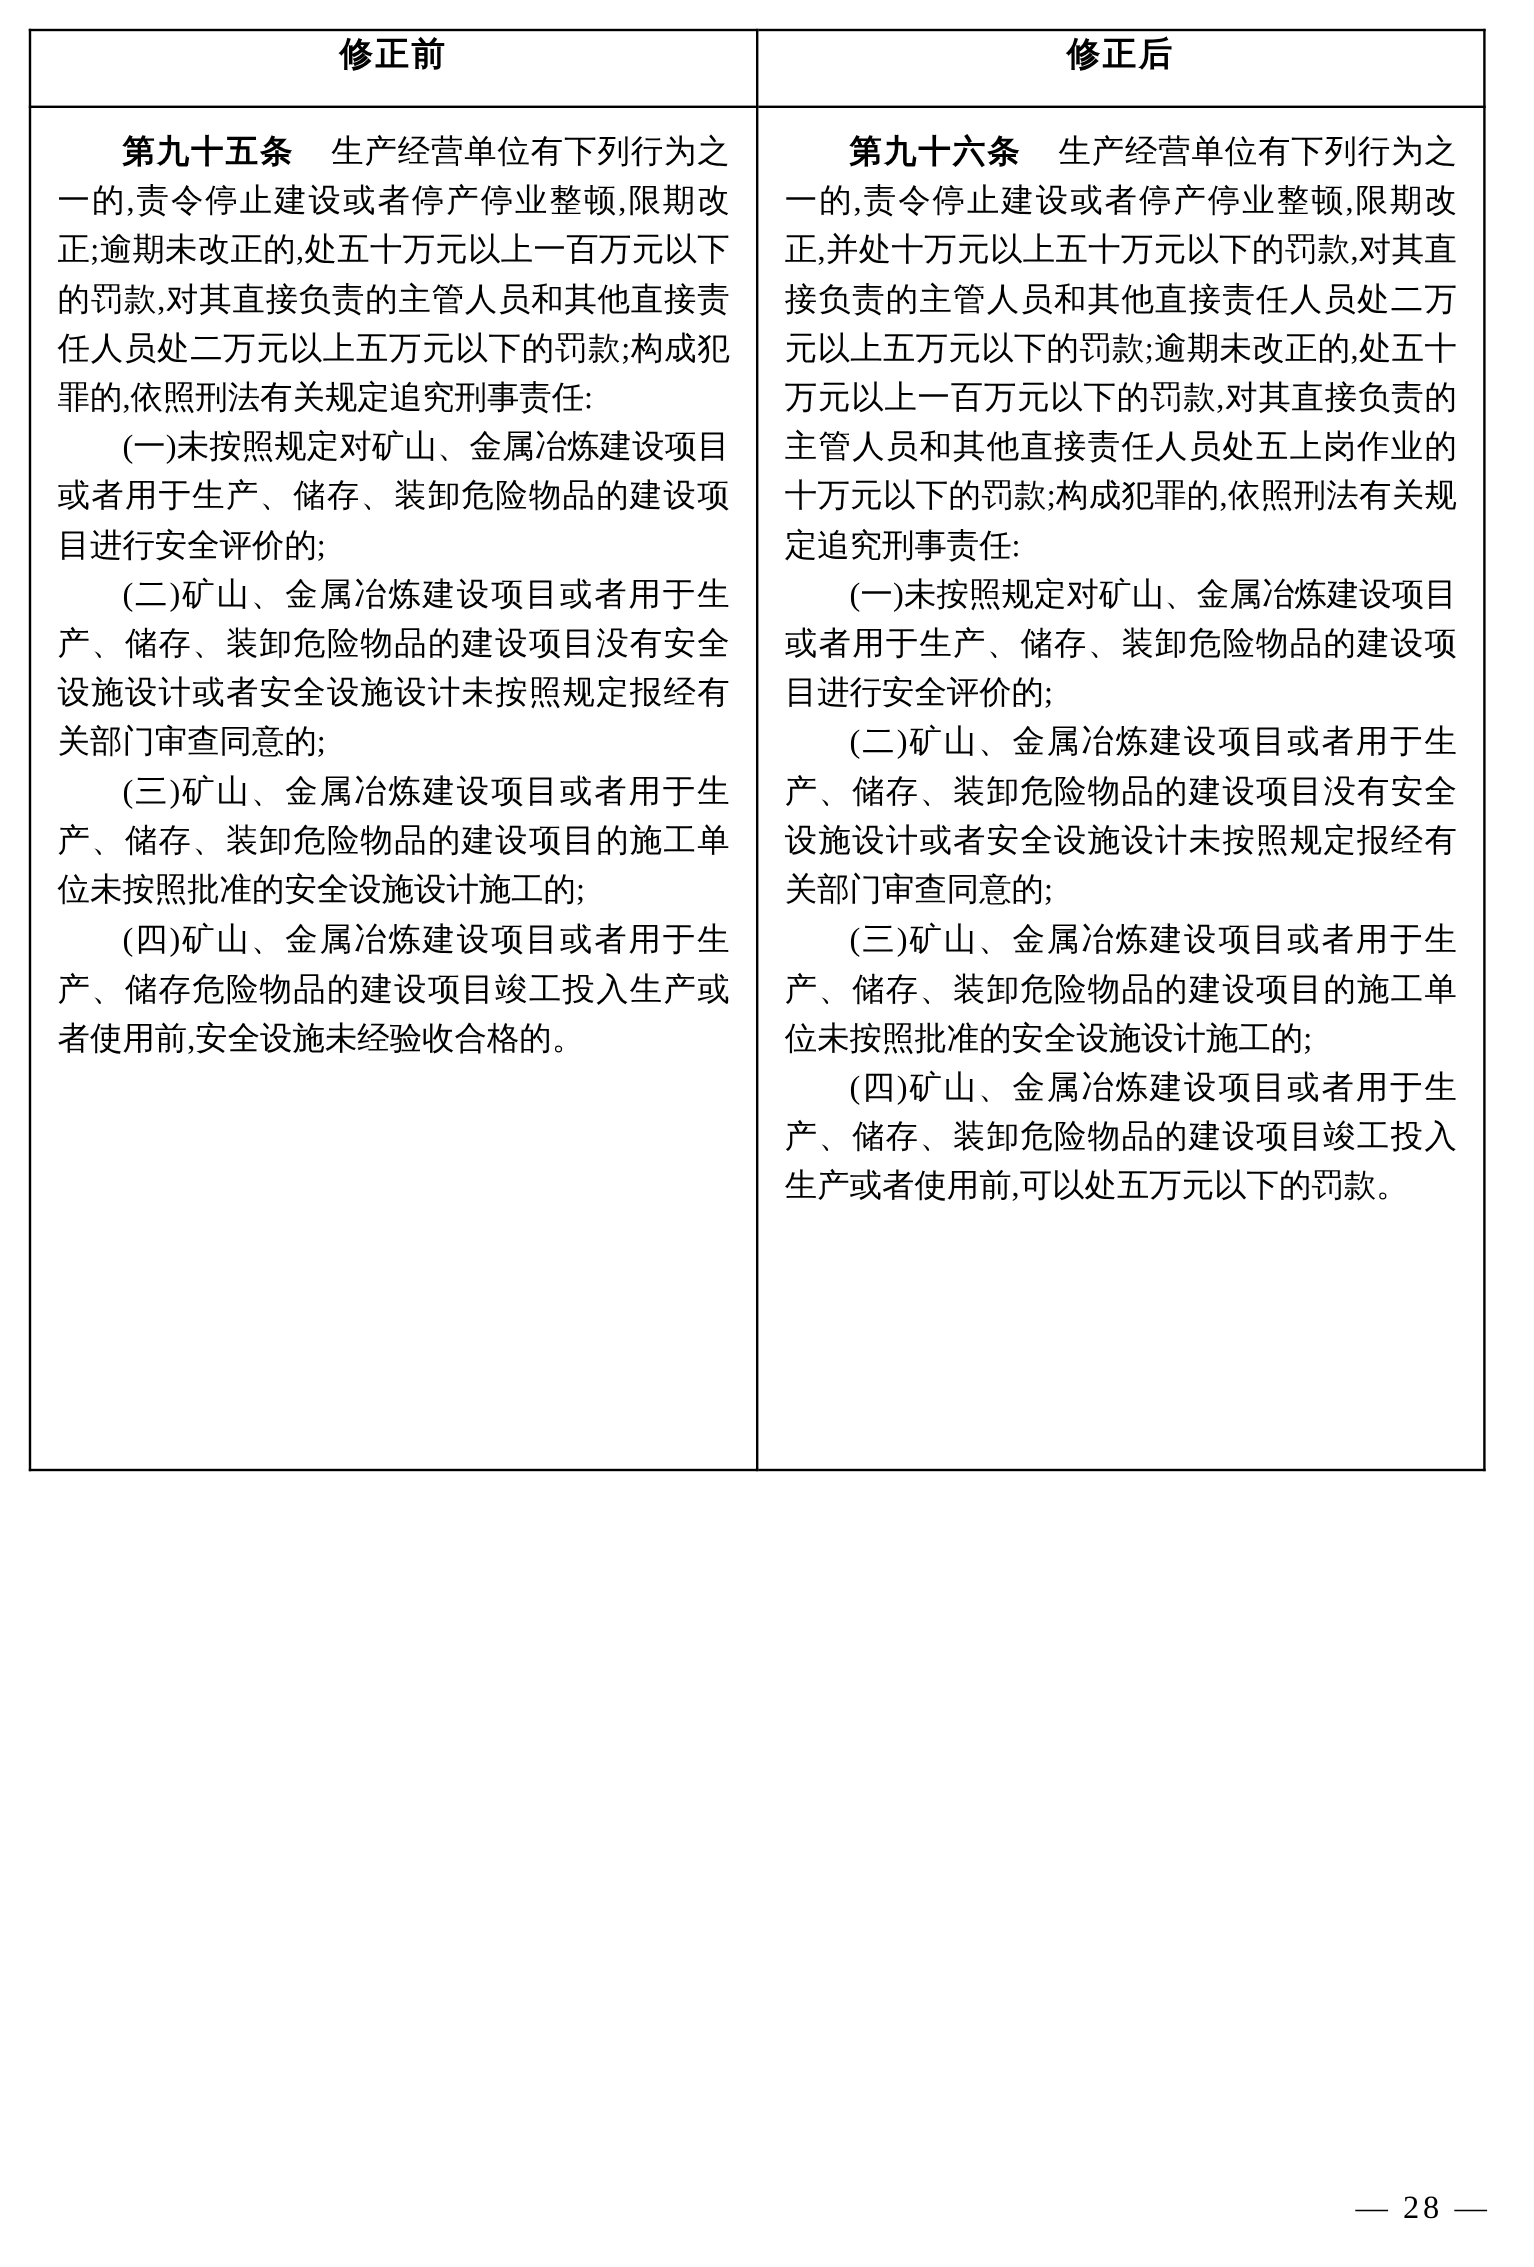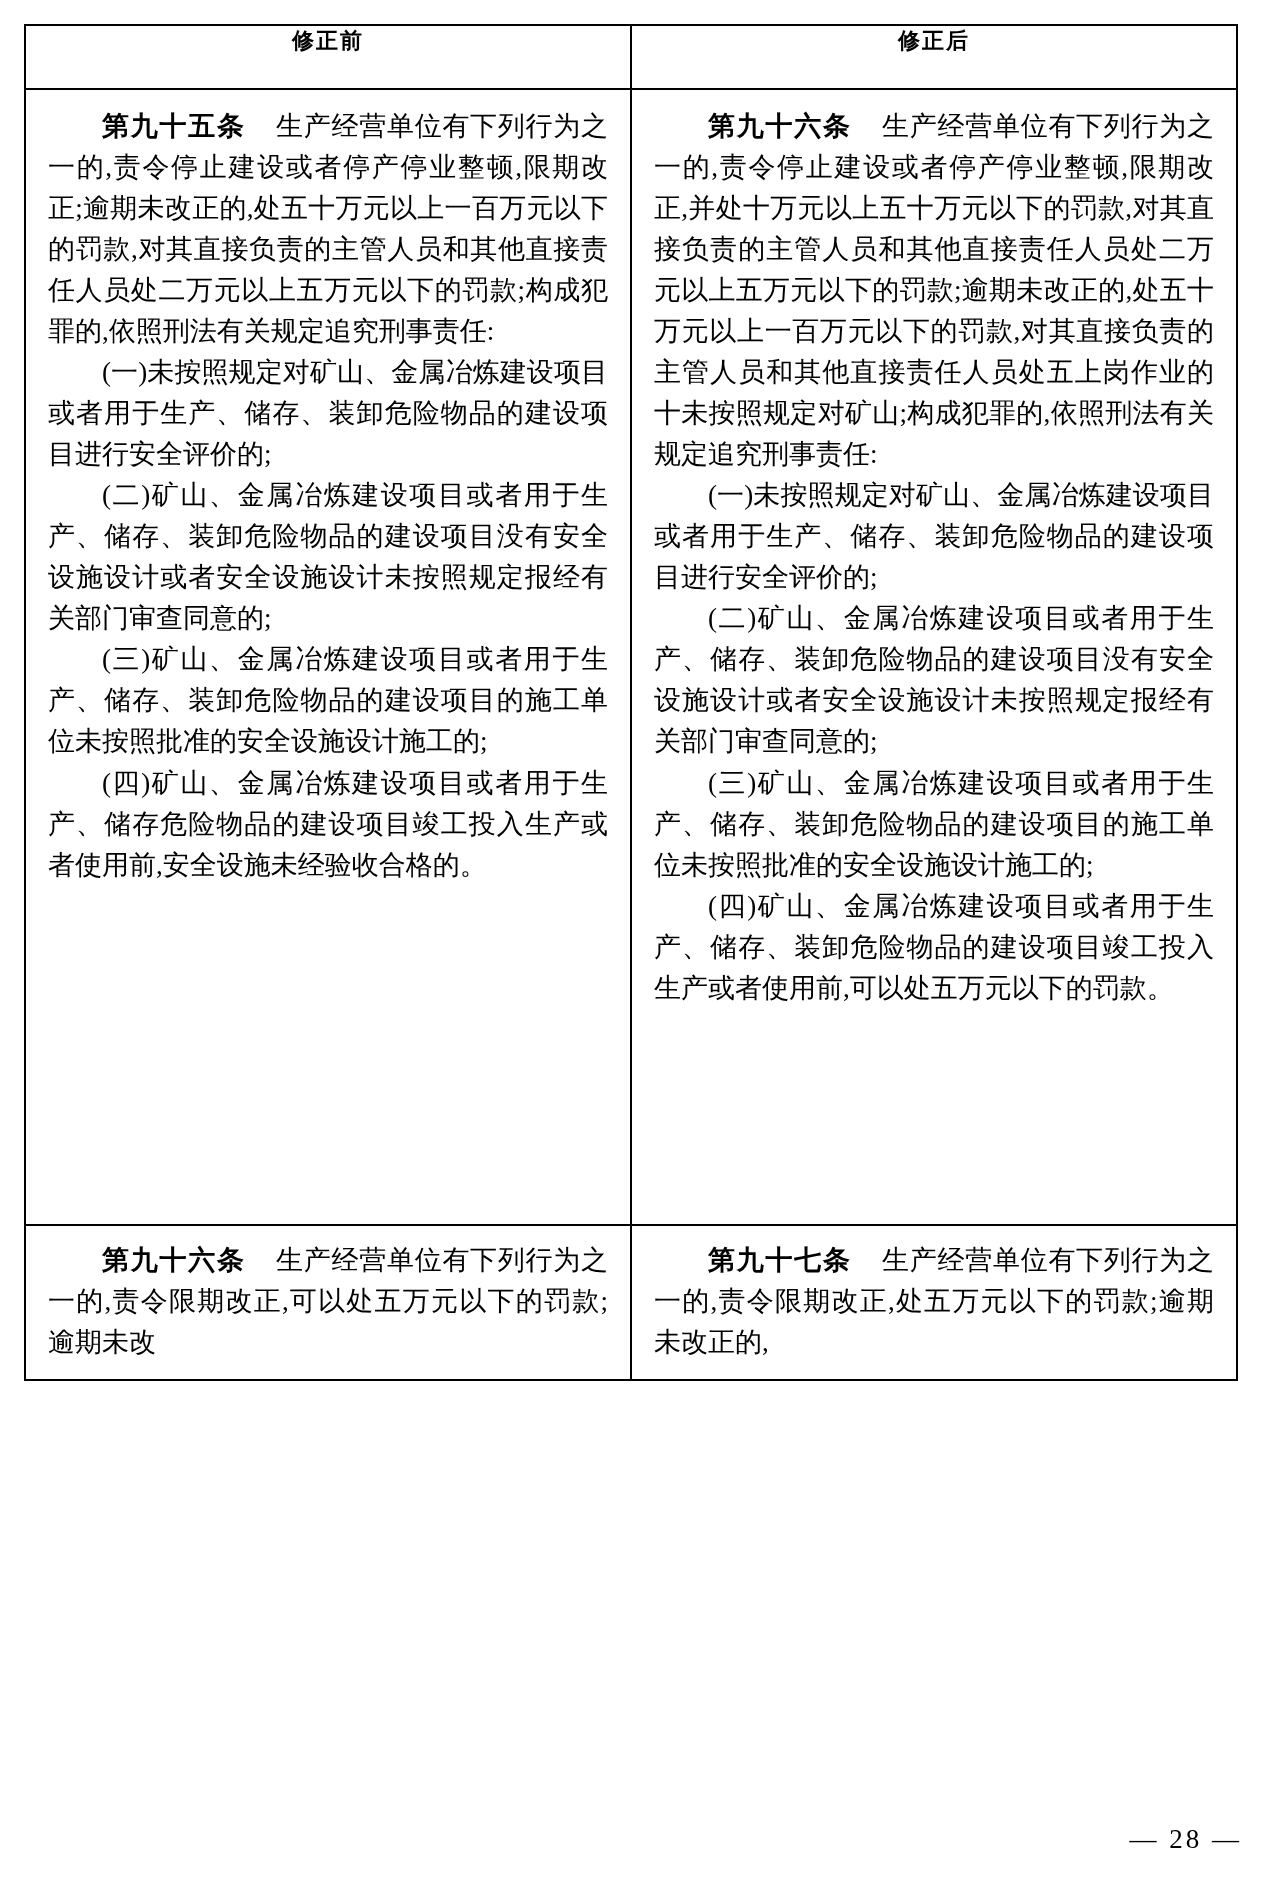--- a/index.html
+++ b/index.html
@@ -36,21 +36,21 @@
   }
   .col-left, .col-right { width: 606px; }
 
   .hdr-cell {
     text-align: center;
     height: 62px;
     vertical-align: middle;
     padding: 4px 0 8px 0;
   }
   .hdr-text {
-    font-size: 22px;
+    font-size: 28px;
     letter-spacing: 2px;
     font-family: "Liberation Serif", "DejaVu Serif", serif;
   }
 
   .cellbox {
     padding: 16px 22px 18px 22px;
   }
   .cellbox.tall { min-height: 1100px; border-radius: 12px; }
 
   p.para {
@@ -108,38 +108,26 @@
           <div class="cellbox tall" id="cell-b1">
               <p class="para indent"><span class="art-title">第九十五条</span><span class="art-gap"></span><span>生产经营单位有下列行为之一的,责令停止建设或者停产停业整顿,限期改正;逾期未改正的,处五十万元以上一百万元以下的罚款,对其直接负责的主管人员和其他直接责任人员处二万元以上五万元以下的罚款;构成犯罪的,依照刑法有关规定追究刑事责任:</span></p>
               <p class="para indent"><span>(一)未按照规定对矿山、金属冶炼建设项目或者用于生产、储存、装卸危险物品的建设项目进行安全评价的;</span></p>
               <p class="para indent"><span>(二)矿山、金属冶炼建设项目或者用于生产、储存、装卸危险物品的建设项目没有安全设施设计或者安全设施设计未按照规定报经有关部门审查同意的;</span></p>
               <p class="para indent"><span>(三)矿山、金属冶炼建设项目或者用于生产、储存、装卸危险物品的建设项目的施工单位未按照批准的安全设施设计施工的;</span></p>
               <p class="para indent"><span>(四)矿山、金属冶炼建设项目或者用于生产、储存危险物品的建设项目竣工投入生产或者使用前,安全设施未经验收合格的。</span></p>
             </div>
         </td>
         <td>
           <div class="cellbox tall" id="cell-a1">
-              <p class="para indent"><span class="art-title">第九十六条</span><span class="art-gap"></span><span>生产经营单位有下列行为之一的,责令停止建设或者停产停业整顿,限期改正,</span><b class="em">并处十万元以上五十万元以下的罚款,</b><b class="em">对其直接负责的主管人员和其他直接责任人员处二万元以上五万元以下的罚款</b><span>;逾期未改正的,处五十万元以上一百万元以下的罚款,对其直接负责的主管人员和其他直接责任人员处</span><b class="em">五</b><span>上岗作业的</span><b class="em">十</b><span>未按照规定对矿山;构成犯罪的,依照刑法有关规定追究刑事责任:</span></p>
+              <p class="para indent"><span class="art-title">第九十六条</span><span class="art-gap"></span><span>生产经营单位有下列行为之一的,责令停止建设或者停产停业整顿,限期改正,</span><b class="em">并处十万元以上五十万元以下的罚款,</b><b class="em">对其直接负责的主管人员和其他直接责任人员处二万元以上五万元以下的罚款</b><span>;逾期未改正的,处五十万元以上一百万元以下的罚款,对其直接负责的主管人员和其他直接责任人员处</span><b class="em">五</b><span>上岗作业的</span><b class="em">十</b><span>万元以下的罚款;构成犯罪的,依照刑法有关规定追究刑事责任:</span></p>
               <p class="para indent"><span>(一)未按照规定对矿山、金属冶炼建设项目或者用于生产、储存、装卸危险物品的建设项目进行安全评价的;</span></p>
               <p class="para indent"><span>(二)矿山、金属冶炼建设项目或者用于生产、储存、装卸危险物品的建设项目没有安全设施设计或者安全设施设计未按照规定报经有关部门审查同意的;</span></p>
               <p class="para indent"><span>(三)矿山、金属冶炼建设项目或者用于生产、储存、装卸危险物品的建设项目的施工单位未按照批准的安全设施设计施工的;</span></p>
               <p class="para indent"><span>(四)矿山、金属冶炼建设项目或者用于生产、储存、</span><b class="em">装卸</b><span>危险物品的建设项目竣工投入生产或者使用前,可以处五万元以下的罚款。</span></p>
             </div>
         </td>
       </tr>
 
-      <tr>
-        <td>
-          <div class="cellbox cell-small" id="cell-b2">
-              <p class="para indent"><span class="art-title">第九十六条</span><span class="art-gap"></span><span>生产经营单位有下列行为之一的,责令限期改正,可以处五万元以下的罚款;逾期未改</span></p>
-            </div>
-        </td>
-        <td>
-          <div class="cellbox cell-small" id="cell-a2">
-              <p class="para indent"><span class="art-title">第九十七条</span><span class="art-gap"></span><span>生产经营单位有下列行为之一的,责令限期改正,</span><b class="em">处五万元以下的罚款</b><span>;逾期未改正的,</span></p>
-            </div>
-        </td>
-      </tr>
     </tbody>
   </table>
 
   <div class="footer">— 28 —</div>
 </div>
 
 </body></html>

